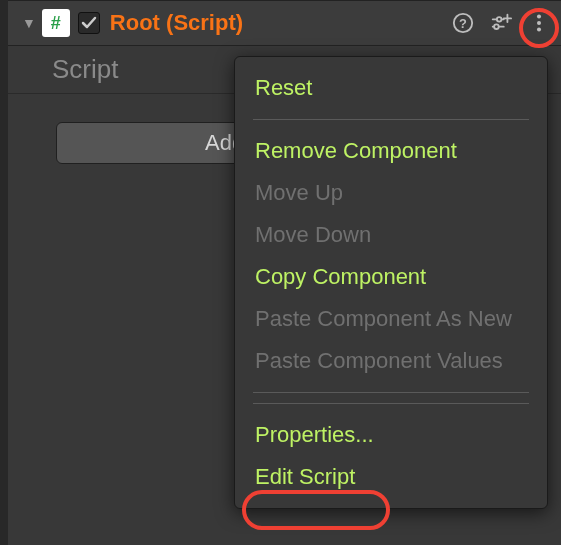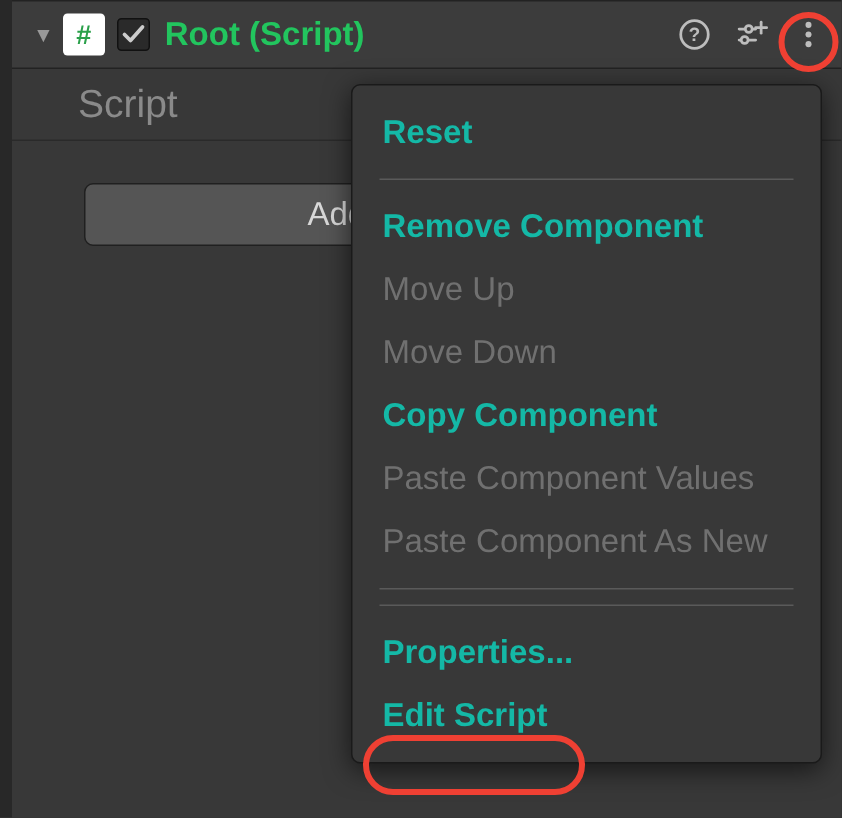--- a/index.html
+++ b/index.html
@@ -22,21 +22,21 @@
   .script-icon {
     width: 28px; height: 28px; background: #fff; border-radius: 3px;
     display: flex; align-items: center; justify-content: center;
     color: #2aa04a; font-weight: bold; font-size: 18px; margin-right: 8px;
   }
   .checkbox {
     width: 22px; height: 22px; background: #2a2a2a; border: 1px solid #111; border-radius: 3px;
     display: flex; align-items: center; justify-content: center; margin-right: 10px; cursor: pointer;
   }
   .checkbox svg { width: 16px; height: 16px; }
-  .header-title { color: #22c55e; font-size: 22px; font-weight: bold; flex: 1; }
+  .header-title { color: #f97316; font-size: 22px; font-weight: bold; flex: 1; }
   .header-icons { display: flex; align-items: center; gap: 14px; }
   .hicon { color: #bdbdbd; cursor: pointer; display: flex; align-items: center; justify-content: center; width: 24px; height: 24px; }
   .hicon svg { width: 22px; height: 22px; }
   
   .kebab-highlight {
     position: absolute; 
     right: 2px; top: 8px;
     width: 40px; height: 40px;
     border: 4px solid #ef4033; border-radius: 50%;
     pointer-events: none;
@@ -67,21 +67,21 @@
     left: 234px; top: 56px;
     width: 314px;
     background: #383838;
     border: 1px solid #1a1a1a;
     border-radius: 6px;
     box-shadow: 0 4px 18px rgba(0,0,0,0.6);
     padding: 10px 0;
   }
   .menu-item {
     padding: 8px 20px;
-    color: #14b8a6; font-size: 22px; font-weight: 700;
+    color: #bef264; font-size: 22px; font-weight: 400;
     cursor: pointer;
   }
   .menu-item.disabled { color: #707070; font-weight: 400; cursor: default; }
   .menu-sep { height: 1px; background: #5a5a5a; margin: 10px 18px; }
   
   .edit-highlight {
     position: absolute;
     left: 242px; top: 490px;
     width: 148px; height: 40px;
     border: 4px solid #ef4033; border-radius: 20px;
@@ -143,22 +143,22 @@
 
 </div>
 
 <div class="context-menu">
   <div class="menu-item">Reset</div>
   <div class="menu-sep"></div>
   <div class="menu-item">Remove Component</div>
   <div class="menu-item disabled">Move Up</div>
   <div class="menu-item disabled">Move Down</div>
   <div class="menu-item">Copy Component</div>
+  <div class="menu-item disabled">Paste Component As New</div>
   <div class="menu-item disabled">Paste Component Values</div>
-  <div class="menu-item disabled">Paste Component As New</div>
   <div class="menu-sep"></div>
   <div class="menu-sep"></div>
   <div class="menu-item">Properties...</div>
   <div class="menu-item">Edit Script</div>
 </div>
 
 <div class="kebab-highlight"></div>
 <div class="edit-highlight"></div>
 
 </body></html>

